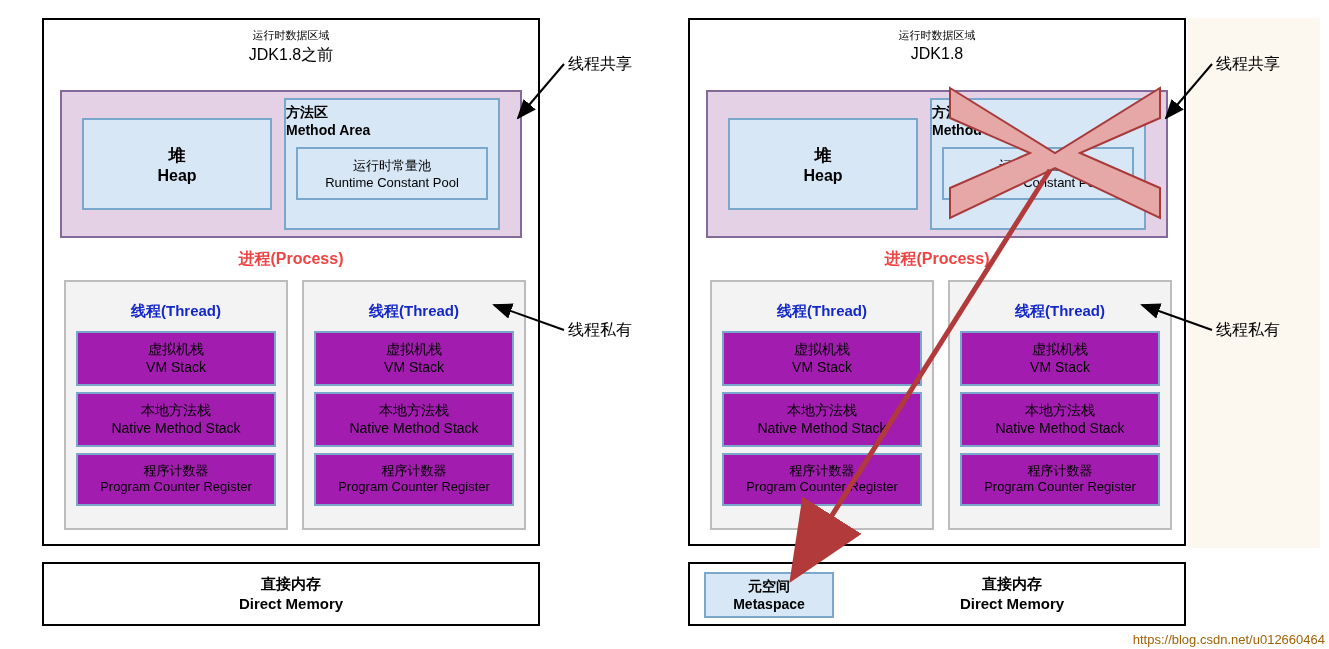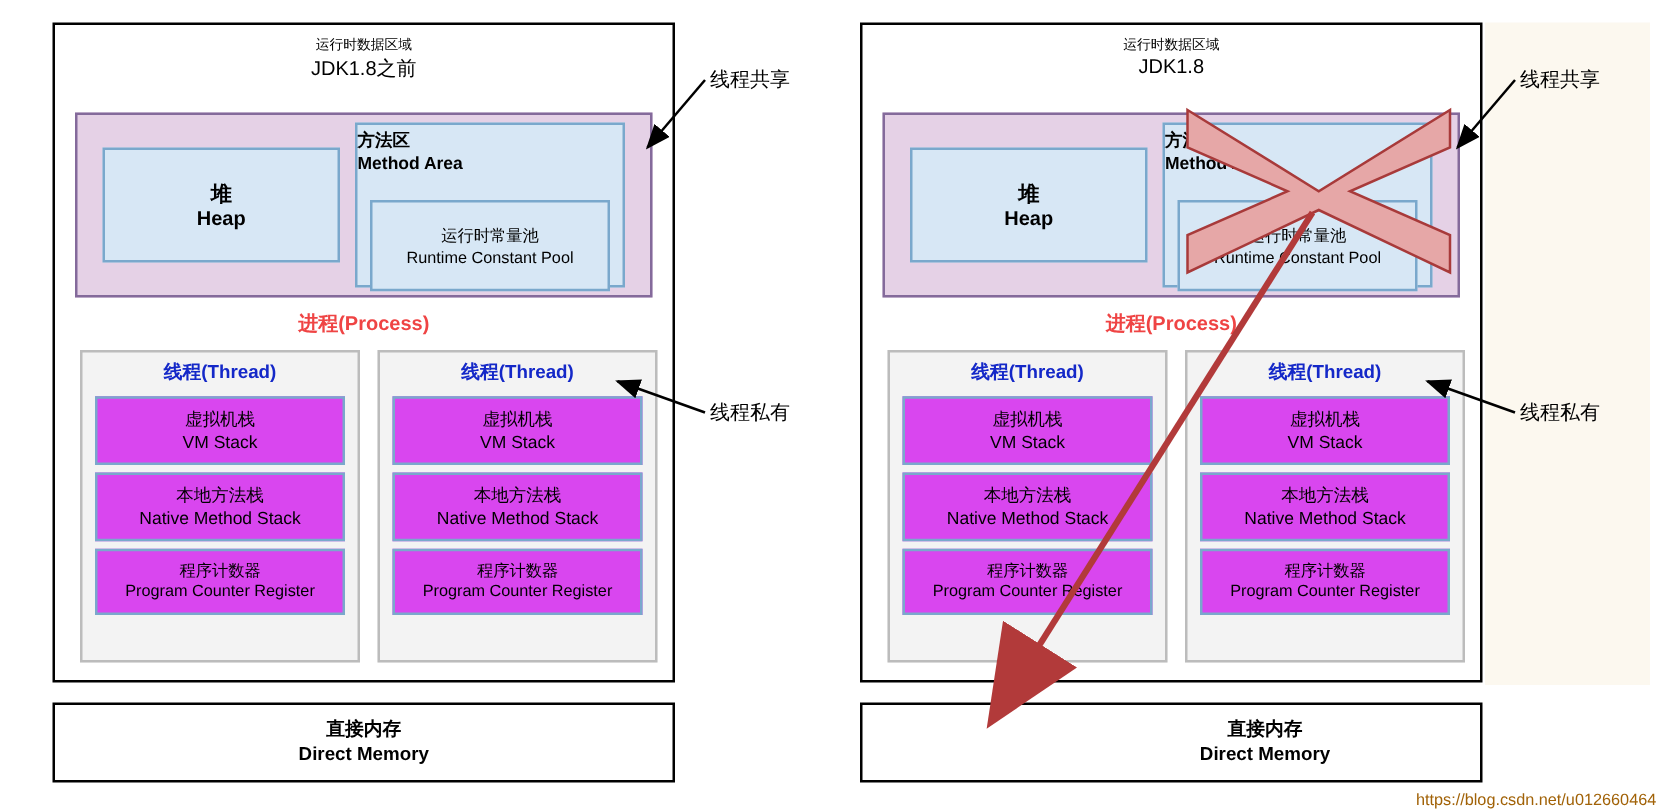--- a/index.html
+++ b/index.html
@@ -10,29 +10,29 @@
   .panel-title { text-align: center; font-weight: normal; font-size: 11px; margin-top: 8px; }
   .panel-sub   { text-align: center; font-weight: normal; font-size: 16px; margin-top: 2px; }
   .shared { position: absolute; left: 16px; top: 70px; right: 16px; height: 148px;
             background: #e5d1e6; border: 2px solid #846a9b; }
   .heap { position: absolute; left: 20px; top: 26px; width: 190px; height: 92px;
           background: #d7e7f5; border: 2px solid #7aa8cc; text-align: center;
           display: flex; flex-direction: column; justify-content: center; }
   .method { position: absolute; right: 20px; top: 6px; width: 216px; height: 132px;
             background: #d7e7f5; border: 2px solid #7aa8cc; padding-top: 4px; }
   .method-title { text-align: left; font-weight: bold; font-size: 14px; line-height: 1.25; }
-  .rcp   { margin: 21px 10px 0 10px; background: #d7e7f5; border: 2px solid #7aa8cc;
-           text-align: center; font-size: 13px; padding: 18px 0; }
+  .rcp   { margin: 8px 10px 0 10px; background: #d7e7f5; border: 2px solid #7aa8cc;
+           text-align: center; font-size: 13px; padding: 8px 0; }
   .proc-label { position: absolute; top: 229px; width: 100%; text-align: center; color: #ef4444; font-weight: bold; font-size: 16px; }
   .thread { position: absolute; top: 260px; width: 224px; height: 250px;
             background: #f3f3f3; border: 2px solid #bcbcbc; }
   .thread-left  { left: 20px; }
   .thread-right { left: 258px; }
-  .thread-title { text-align: center; color: #1428c8; font-weight: bold; font-size: 15px; padding: 6px 0 4px; }
-  .tbox { margin: 6px 10px; background: #d946ef; border: 2px solid #7aa8cc;
+  .thread-title { text-align: center; color: #1428c8; font-weight: bold; font-size: 15px; padding: 20px 0 4px; }
+  .tbox { margin: 6px 10px; background: #a21caf; border: 2px solid #7aa8cc;
           text-align: center; padding: 8px 12px; font-size: 14px; line-height: 1.25; }
   .tbox-sm { font-size: 13px; }
   .direct-panel { position: absolute; border: 2px solid #000; height: 64px; background:#fff; }
   .dp-left  { left: 42px; top: 562px; width: 498px; }
   .dp-right { left: 688px; top: 562px; width: 498px; }
   .direct-txt { position:absolute; left:0; right:0; top:10px; text-align:center; font-weight:bold; font-size:15px; line-height:1.3; }
   .metaspace { position:absolute; left:14px; top:8px; width:130px; height:46px;
                background:#d7e7f5; border:2px solid #7aa8cc; text-align:center;
                font-weight:bold; font-size:14px; display:flex; flex-direction:column; justify-content:center; }
   .annot { position:absolute; font-size:16px; }
@@ -123,20 +123,24 @@
   </div>
   <div class="thread thread-right">
     <div class="thread-title">线程(Thread)</div>
     <div class="tbox"><span>虚拟机栈</span><br><span>VM Stack</span></div>
     <div class="tbox"><span>本地方法栈</span><br><span>Native Method Stack</span></div>
     <div class="tbox tbox-sm"><span>程序计数器</span><br><span>Program Counter Register</span></div>
   </div>
 </div>
 
 <div class="direct-panel dp-right">
+  <div class="metaspace">
+    <span>元空间</span>
+    <span>Metaspace</span>
+  </div>
   <div class="direct-txt" style="left:150px">
     <span>直接内存</span><br>
     <span>Direct Memory</span>
   </div>
 </div>
 
 <svg width="1329" height="649" style="position:absolute;left:0;top:0;pointer-events:none">
   <defs>
       <marker id="ah" markerWidth="10" markerHeight="8" refX="9" refY="4" orient="auto">
         <path d="M0,0 L10,4 L0,8 z" class="arhead"></path>

